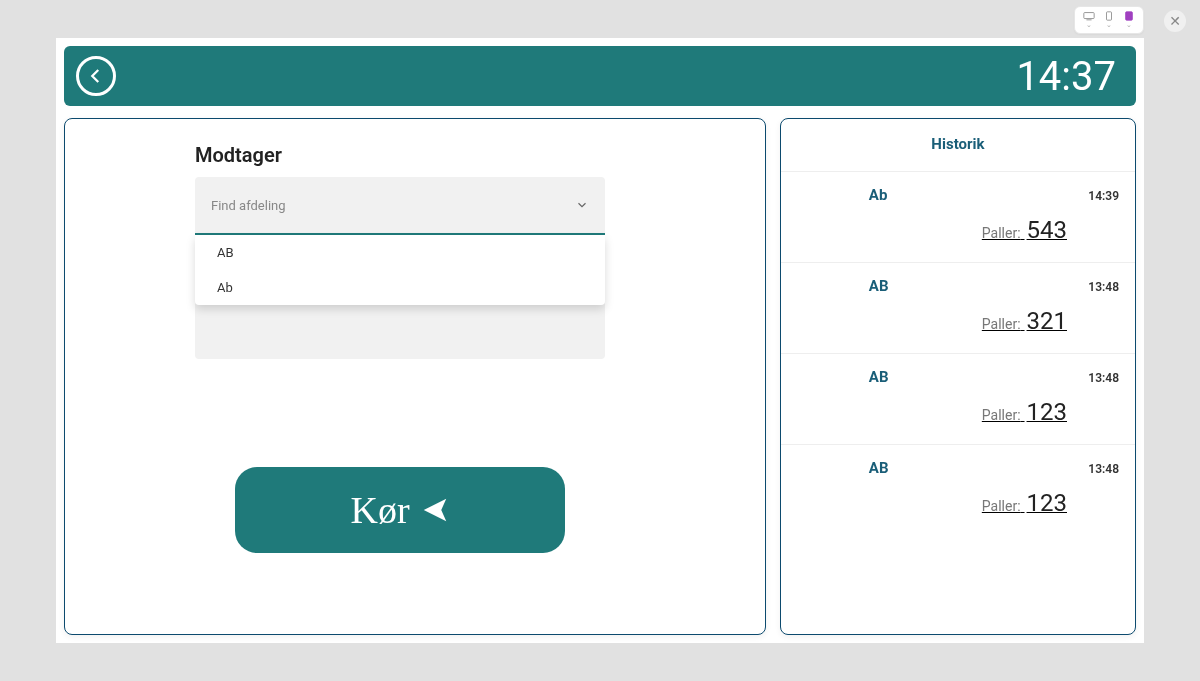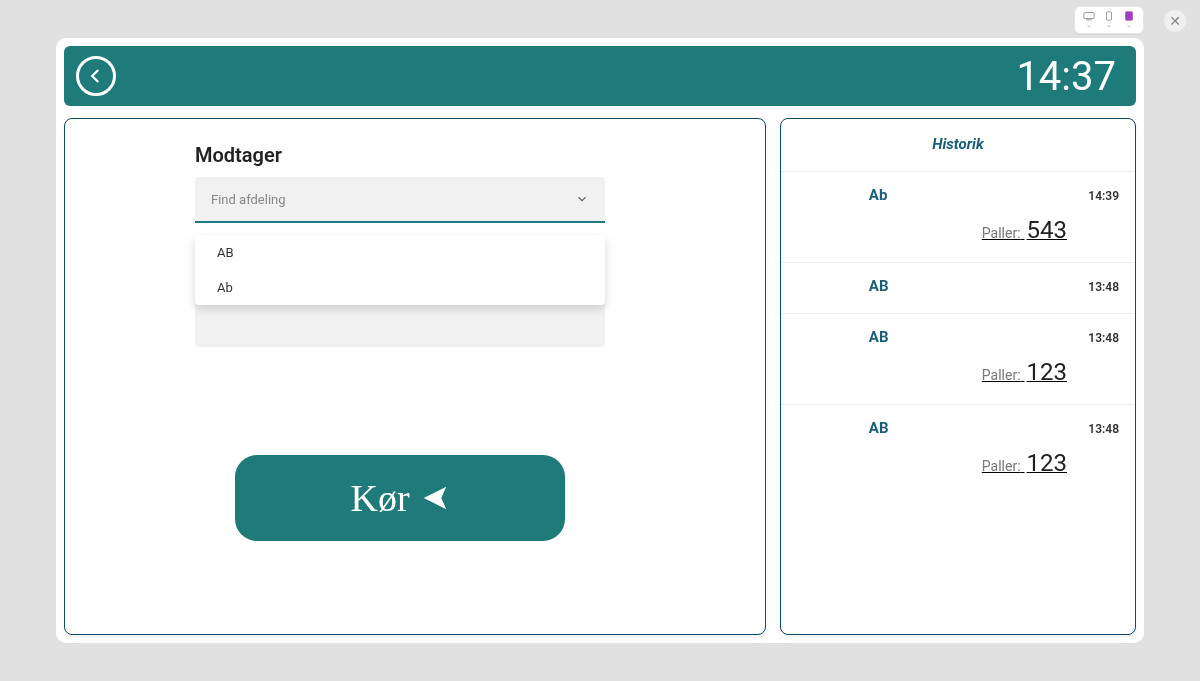--- a/index.html
+++ b/index.html
@@ -70,21 +70,21 @@
       line-height: 1;
     }
 
     .app-frame {
       position: absolute;
       top: 38px;
       left: 56px;
       right: 56px;
       bottom: 38px;
       background: #fff;
-      border-radius: 10px;
+      border-radius: 0;
       padding: 8px;
       display: flex;
       flex-direction: column;
     }
 
     .top-bar {
       background: #1f7a7a;
       border-radius: 6px;
       height: 60px;
       display: flex;
@@ -151,21 +151,21 @@
     .form-area {
       position: relative;
       margin-left: 90px;
       width: 410px;
     }
 
     .select-box {
       background: #f1f1f1;
       border-radius: 4px 4px 0 0;
       border-bottom: 2px solid #1f7a7a;
-      height: 46px;
+      height: 58px;
       display: flex;
       align-items: center;
       justify-content: space-between;
       padding: 0 16px;
       cursor: pointer;
     }
 
     .select-placeholder {
       font-size: 13px;
       color: #888;
@@ -240,21 +240,20 @@
       display: flex;
       flex-direction: column;
     }
 
     .history-title {
       text-align: center;
       color: #1a5e78;
       font-weight: 700;
       font-size: 15px;
       padding: 16px 0 18px 0;
-      font-style: italic;
     }
 
     .history-item {
       border-top: 1px solid #eee;
       padding: 14px 16px 18px 88px;
     }
 
     .history-row1 {
       display: flex;
       justify-content: space-between;
@@ -370,20 +369,24 @@
           <span class="paller-label">Paller:</span>
           <span class="paller-value">543</span>
         </div>
       </div>
 
       <div class="history-item">
         <div class="history-row1">
           <span class="history-dept">AB</span>
           <span class="history-time">13:48</span>
         </div>
+        <div class="history-row2">
+          <span class="paller-label">Paller:</span>
+          <span class="paller-value">321</span>
+        </div>
       </div>
 
       <div class="history-item">
         <div class="history-row1">
           <span class="history-dept">AB</span>
           <span class="history-time">13:48</span>
         </div>
         <div class="history-row2">
           <span class="paller-label">Paller:</span>
           <span class="paller-value">123</span>

